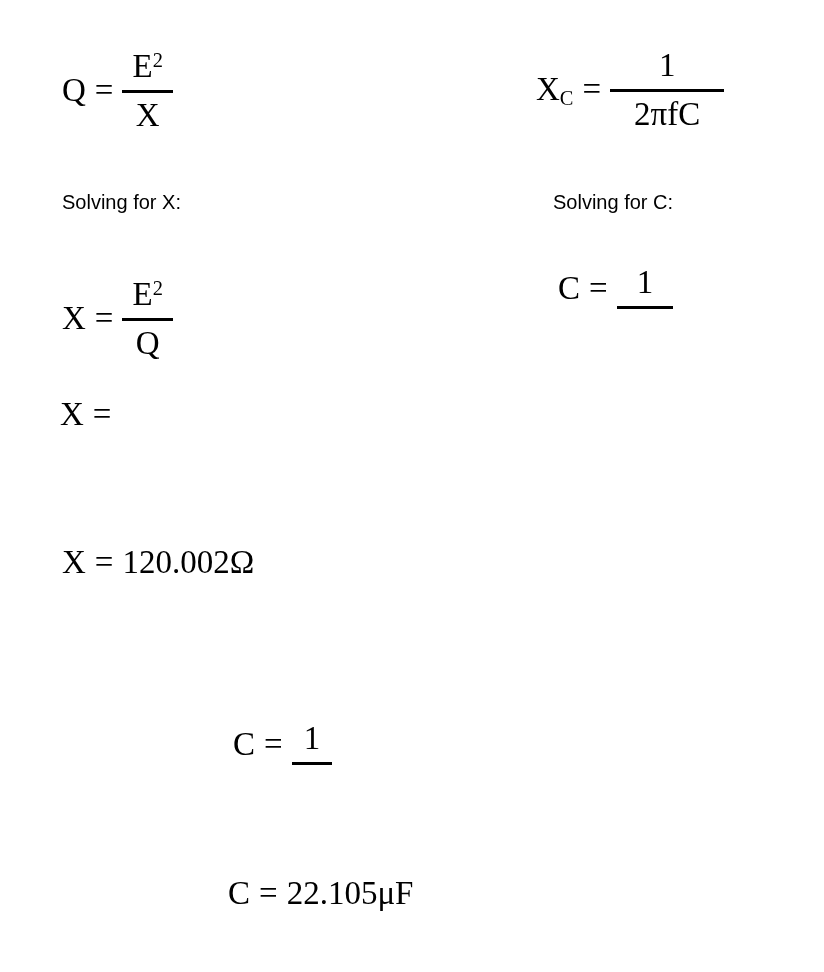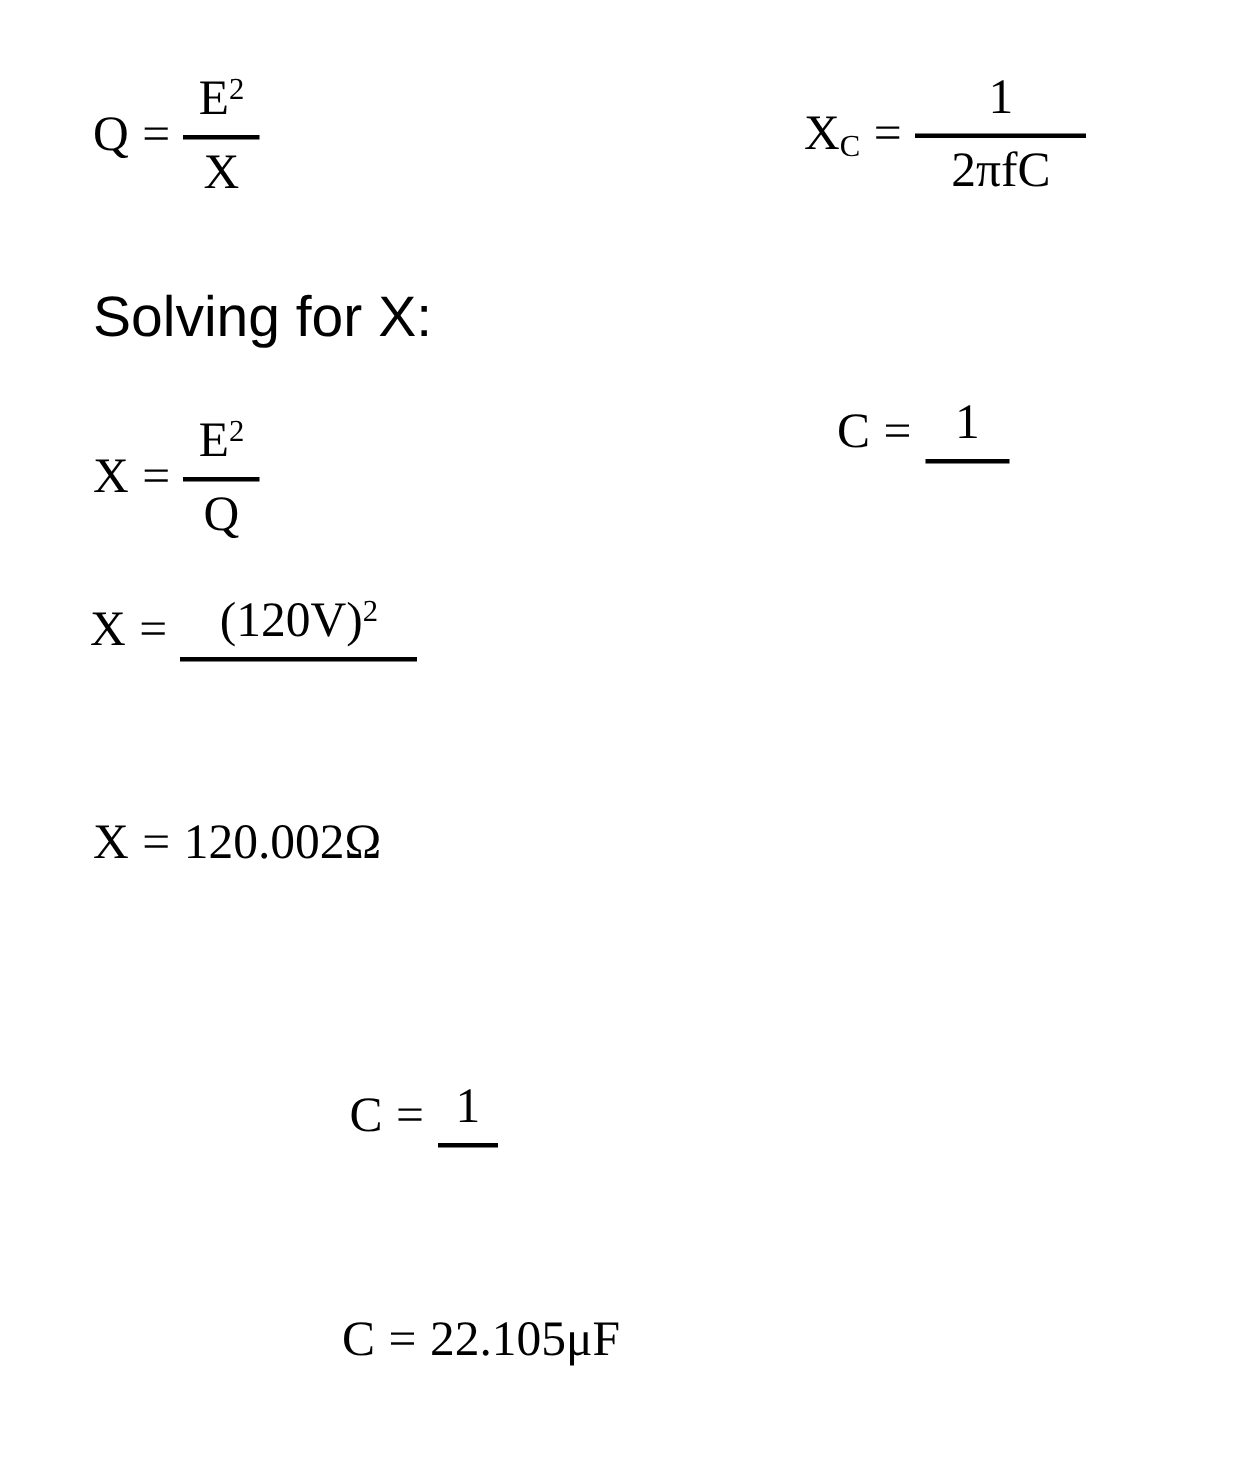--- a/index.html
+++ b/index.html
@@ -51,21 +51,21 @@
   sub.idx {
     font-size: 0.62em;
     vertical-align: baseline;
     position: relative;
     top: 0.2em;
     line-height: 0;
   }
   .label {
     position: absolute;
     font-family: "Liberation Sans", sans-serif;
-    font-size: 38px;
+    font-size: 20px;
     line-height: 1.15;
     color: #000000;
     white-space: nowrap;
   }
 </style>
 </head>
 <body>
 
 <div class="page">
 
@@ -84,20 +84,21 @@
     <span class="equals">=</span>
     <span class="frac p24">
       <span class="num">1</span>
       <span class="bar"></span>
       <span class="den">2πfC</span>
     </span>
   </div>
 
   <div class="label" style="left:62px; top:191px;">Solving for X:</div>
 
+  <div class="label" style="left:553px; top:191px;">Solving for C:</div>
 
   <div class="eq" style="left:62px; top:276px;">
     <span>X</span>
     <span class="equals">=</span>
     <span class="frac p10">
       <span class="num"><span>E</span><sup class="exp">2</sup></span>
       <span class="bar"></span>
       <span class="den">Q</span>
     </span>
   </div>
@@ -108,21 +109,20 @@
     <span class="frac p20">
       <span class="num">1</span>
       <span class="bar"></span>
     </span>
   </div>
 
   <div class="eq" style="left:60px; top:396px;">
     <span>X</span>
     <span class="equals">=</span>
     <span class="frac p26">
-      <span class="num"><span>(120V)</span><sup class="exp">2</sup></span>
       <span class="bar"></span>
     </span>
   </div>
 
   <div class="eq" style="left:62px; top:544px;">
     <span>X</span>
     <span class="equals">=</span>
     <span>120.002Ω</span>
   </div>
 

